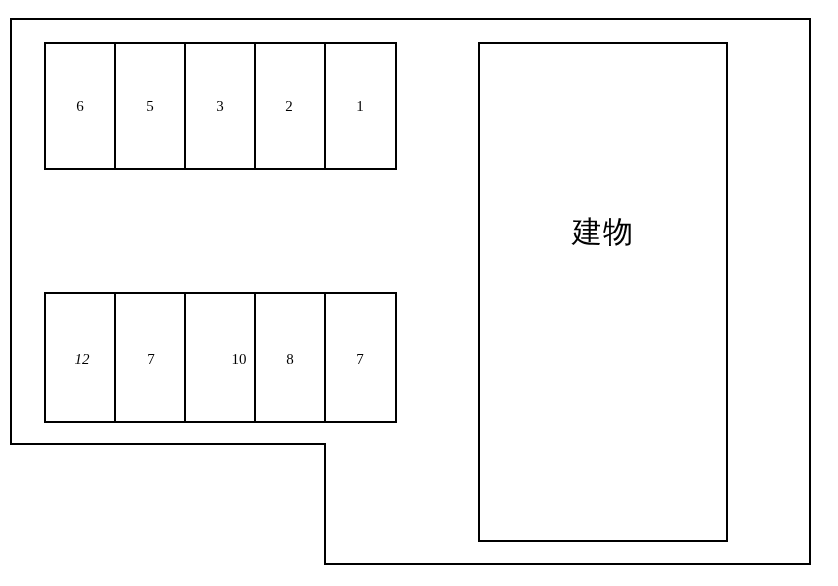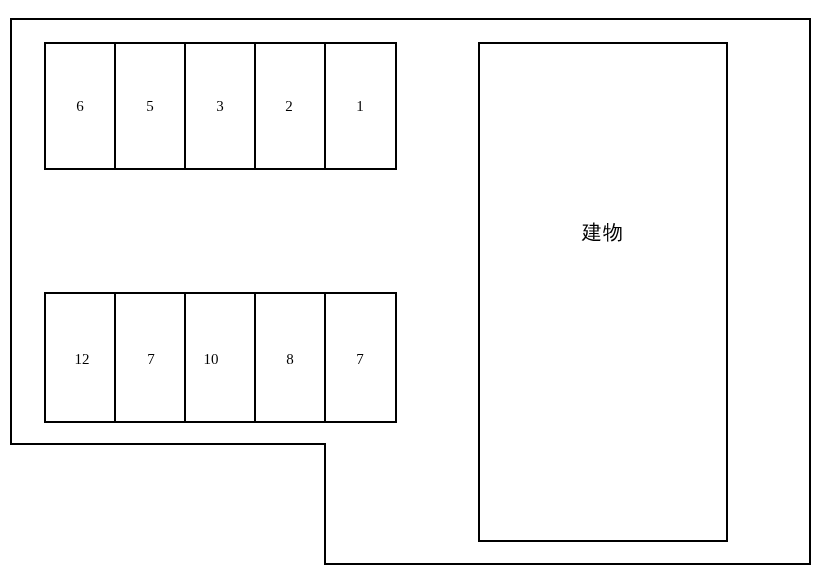--- a/index.html
+++ b/index.html
@@ -31,21 +31,21 @@
     white-space: nowrap;
     color: #000000;
     line-height: 1;
     user-select: none;
   }
   .stall-label {
     font-size: 15px;
     font-family: "Liberation Serif", "DejaVu Serif", serif;
   }
   .building-label {
-    font-size: 20px;
+    font-size: 30px;
     font-family: Liberation Sans, sans-serif;
     letter-spacing: 1px;
   }
 </style>
 </head>
 <body>
 
 <div id="plan-root">
 
   <svg id="plan-svg" viewBox="0 0 838 586" xmlns="http://www.w3.org/2000/svg">
@@ -70,20 +70,20 @@
       </g>
   </svg>
 
   <div id="label-layer">
       <div class="label-text building-label" style="left: 603px; top: 232px;">建物</div>
       <div class="label-text stall-label" style="left: 80px; top: 106px;">6</div>
       <div class="label-text stall-label" style="left: 150px; top: 106px;">5</div>
       <div class="label-text stall-label" style="left: 220px; top: 106px;">3</div>
       <div class="label-text stall-label" style="left: 289px; top: 106px;">2</div>
       <div class="label-text stall-label" style="left: 360px; top: 106px;">1</div>
-      <div class="label-text stall-label" style="left: 82px; top: 359px;">12</div>
+      <div class="label-text stall-label" style="left: 82px; top: 359px; font-style: italic;">12</div>
       <div class="label-text stall-label" style="left: 151px; top: 359px;">7</div>
-      <div class="label-text stall-label" style="left: 211px; top: 359px;">10</div>
+      <div class="label-text stall-label" style="left: 239px; top: 359px;">10</div>
       <div class="label-text stall-label" style="left: 290px; top: 359px;">8</div>
       <div class="label-text stall-label" style="left: 360px; top: 359px;">7</div>
     </div>
 
 </div>
 
 </body></html>

